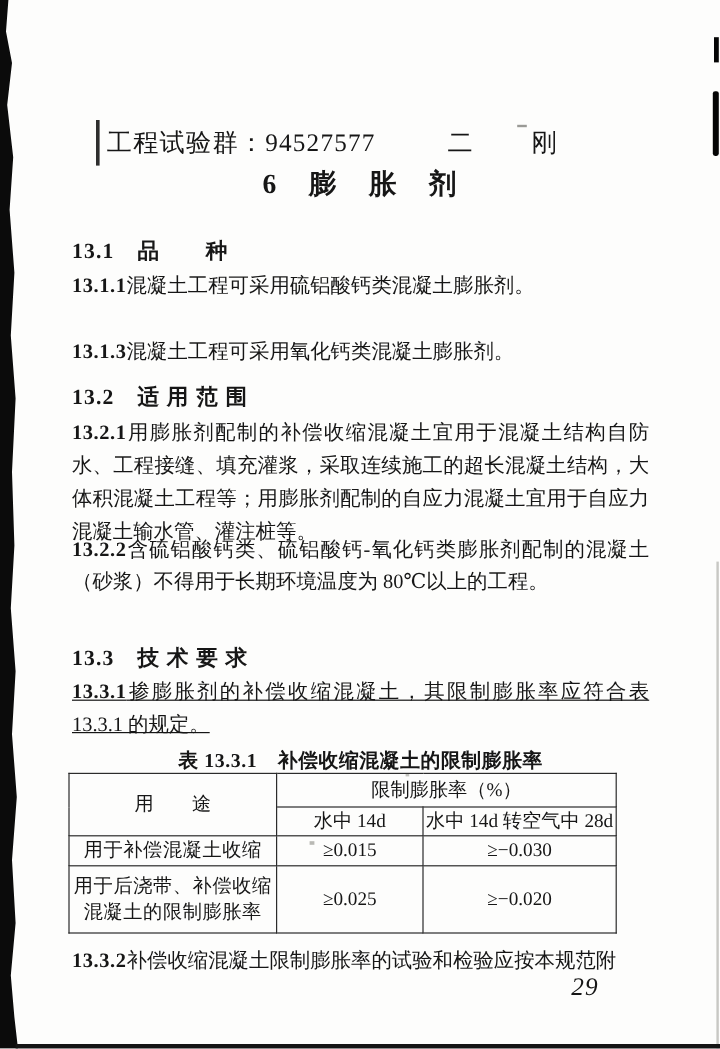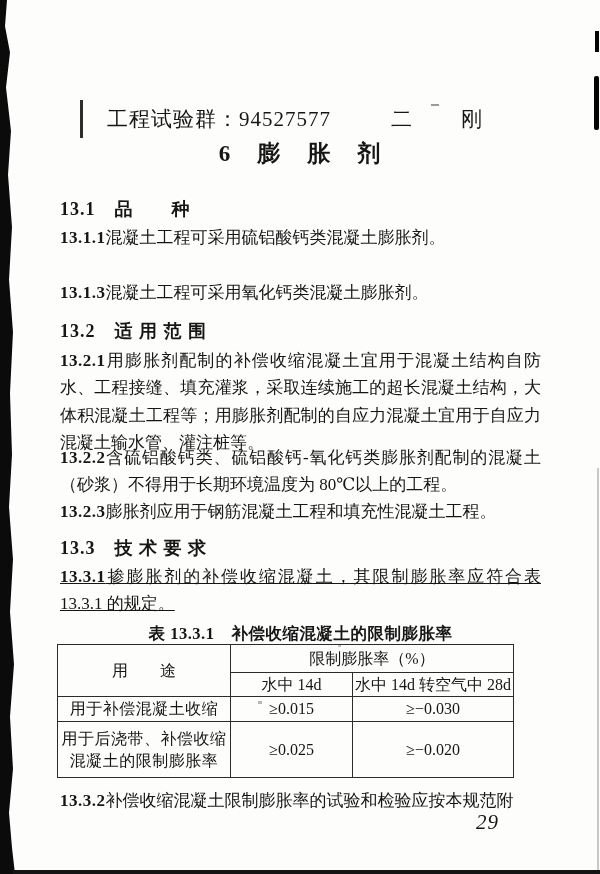--- a/index.html
+++ b/index.html
@@ -21,21 +21,21 @@
   .right-mark-2 { position:absolute; left:594px; top:76px;  width:5px; height:54px; background:#050505; border-radius:2px; }
   .right-faint  { position:absolute; left:597px; top:468px; width:2px; height:406px; background:#c8c8c4; }
   .bottom-edge  { position:absolute; left:13px; bottom:0; width:587px; height:4px; background:#141414; }
   .speck-1 { position:absolute; left:431px; top:104px; width:8px; height:2px; background:#9a9a96; }
   .speck-2 { position:absolute; left:258px; top:701px; width:4px; height:3px; background:#b9b9b4; }
   .speck-3 { position:absolute; left:338px; top:645px; width:3px; height:2px; background:#c2c2bd; }
 
   
   .qq-header {
     position:absolute; left:80px; top:100px; height:38px;
-    border-left:3px solid #2e2e2e; padding-left:24px;
+    border-left:3px solid #2e2e2e; padding-left:6px;
     font-size:21px; letter-spacing:1px; white-space:nowrap; display:flex; align-items:center;
   }
   .qq-header .hdr-right { margin-left:60px; letter-spacing:14px; }
 
   
   .doc-title {
     position:absolute; left:60px; top:138px; width:481px;
     text-align:center; font-size:23px; font-weight:bold; letter-spacing:2px;
   }
   .sec-heading {
@@ -99,21 +99,20 @@
 
   <div class="doc-title">6　膨　胀　剂</div>
 
   <div class="sec-heading h-13-1">13.1　品　　种</div>
   <p class="clause oneline c-13-1-1"><b>13.1.1</b><span>混凝土工程可采用硫铝酸钙类混凝土膨胀剂。</span></p>
   <p class="clause oneline c-13-1-3"><b>13.1.3</b><span>混凝土工程可采用氧化钙类混凝土膨胀剂。</span></p>
 
   <div class="sec-heading h-13-2">13.2　适 用 范 围</div>
   <p class="clause c-13-2-1"><b>13.2.1</b><span>用膨胀剂配制的补偿收缩混凝土宜用于混凝土结构自防水、工程接缝、填充灌浆，采取连续施工的超长混凝土结构，大体积混凝土工程等；用膨胀剂配制的自应力混凝土宜用于自应力混凝土输水管、灌注桩等。</span></p>
   <p class="clause c-13-2-2"><b>13.2.2</b><span>含硫铝酸钙类、硫铝酸钙-氧化钙类膨胀剂配制的混凝土（砂浆）不得用于长期环境温度为 80℃以上的工程。</span></p>
-  <p class="clause oneline c-13-2-3"><b>13.2.3</b><span>膨胀剂应用于钢筋混凝土工程和填充性混凝土工程。</span></p>
 
   <div class="sec-heading h-13-3">13.3　技 术 要 求</div>
   <p class="clause c-13-3-1"><b>13.3.1</b><span>掺膨胀剂的补偿收缩混凝土，其限制膨胀率应符合表 13.3.1 的规定。</span></p>
 
   <div class="tbl-caption">表 13.3.1　补偿收缩混凝土的限制膨胀率</div>
   <table class="limits">
     <colgroup>
         <col style="width:173px">
         <col style="width:122px">
         <col style="width:161px">

